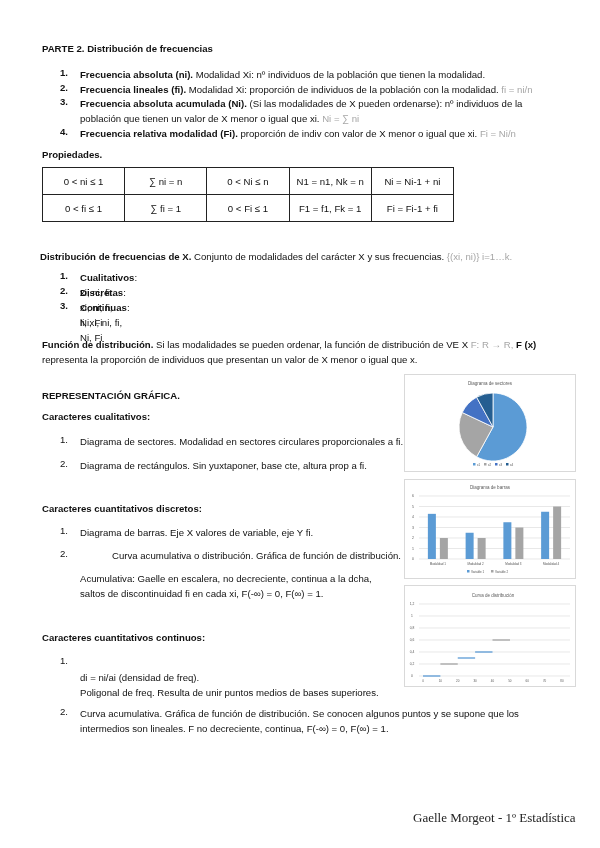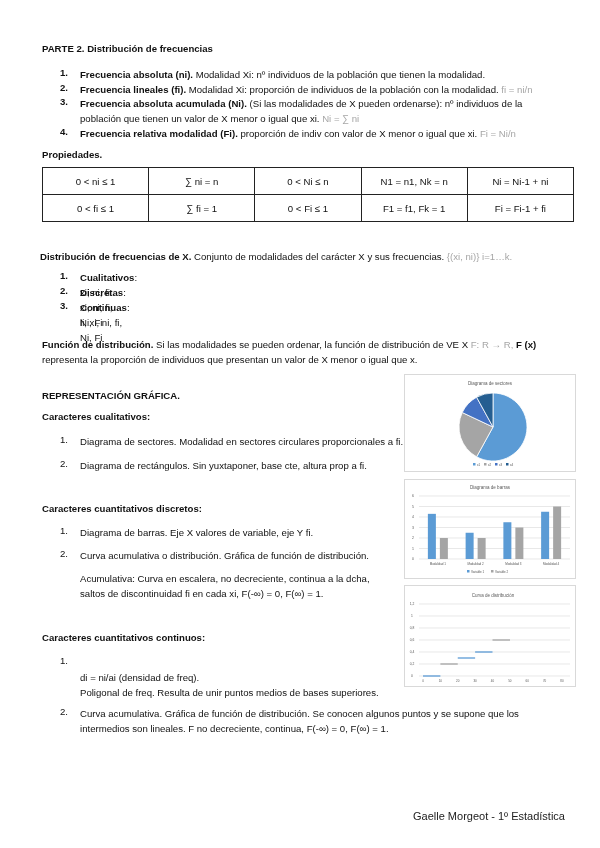--- a/index.html
+++ b/index.html
@@ -4,25 +4,25 @@
 <style>
   html, body { margin: 0; padding: 0; background: #ffffff; }
   body { width: 600px; height: 848px; position: relative; overflow: hidden;
          font-family: "Liberation Sans", sans-serif; color: #111; font-size: 9.6px; }
   .abs { position: absolute; }
   .b { font-weight: bold; }
   .gray { color: #a6a6a6; }
   .li { position: absolute; left: 60px; }
   .li .num { position: absolute; left: 0; width: 14px; }
   .li .txt { position: absolute; left: 20px; line-height: 15px; }
-  table.props { position: absolute; left: 42px; top: 167px; width: 532px; border-collapse: collapse; padding-left: 23px; }
+  table.props { position: absolute; left: 42px; top: 167px; width: 412px; border-collapse: collapse; padding-left: 23px; }
   table.props td { border: 1px solid #222; text-align: center; height: 26px; font-size: 9.6px; padding: 0; width: 20%; }
   .chartbox { position: absolute; border: 1px solid #d9d9d9; background: #fff; }
   .chartbox svg { display: block; }
-  .footer { position: absolute; left: 413px; top: 810px; font-size: 11px; color: #222; }
+  .footer { position: absolute; left: 413px; top: 810px; font-size: 13px; color: #222; font-family: Liberation Serif, serif; }
 </style>
 </head>
 <body>
 
 <div class="abs" style="left:42px; top:43px;text-align:center;">
   <span class="b">PARTE 2.</span><span class="b"> Distribución de frecuencias</span>
 </div>
 
 <div class="li" style="top:67px;">
   <span class="num b">1.</span>
@@ -94,24 +94,24 @@
   <span class="txt" style="white-space:nowrap;">Diagrama de rectángulos. Sin yuxtaponer, base cte, altura prop a fi.</span>
 </div>
 
 <div class="abs b" style="left:42px; top:503px;">Caracteres cuantitativos discretos:</div>
 <div class="li" style="top:525px;">
   <span class="num">1.</span>
   <span class="txt" style="white-space:nowrap;">Diagrama de barras. Eje X valores de variable, eje Y fi.</span>
 </div>
 <div class="li" style="top:548px;">
   <span class="num">2.</span>
-  <span class="txt" style="white-space:nowrap;">Curva acumulativa o distribución. Gráfica de función de distribución.</span>
+  <span class="txt" style="white-space:nowrap;margin-left:32px;">Curva acumulativa o distribución. Gráfica de función de distribución.</span>
 </div>
 <div class="abs" style="left:80px; top:571px; line-height:15px; white-space:nowrap;">
-  <span>Acumulativa: Curva en escalera, no decreciente, continua a la dcha,</span><br>
+  <span>Acumulativa: Gaelle en escalera, no decreciente, continua a la dcha,</span><br>
   <span>saltos de discontinuidad fi en cada xi, F(-∞) = 0, F(∞) = 1.</span>
 </div>
 
 <div class="abs b" style="left:42px; top:632px;text-align:right;">Caracteres cuantitativos continuos:</div>
 <div class="li" style="top:655px;">
   <span class="num">1.</span>
   <span class="txt" style="white-space:nowrap;">
     <br>
     <span>di = ni/ai (densidad de freq).</span><br>
     <span>Poligonal de freq. Resulta de unir puntos medios de bases superiores.</span>

